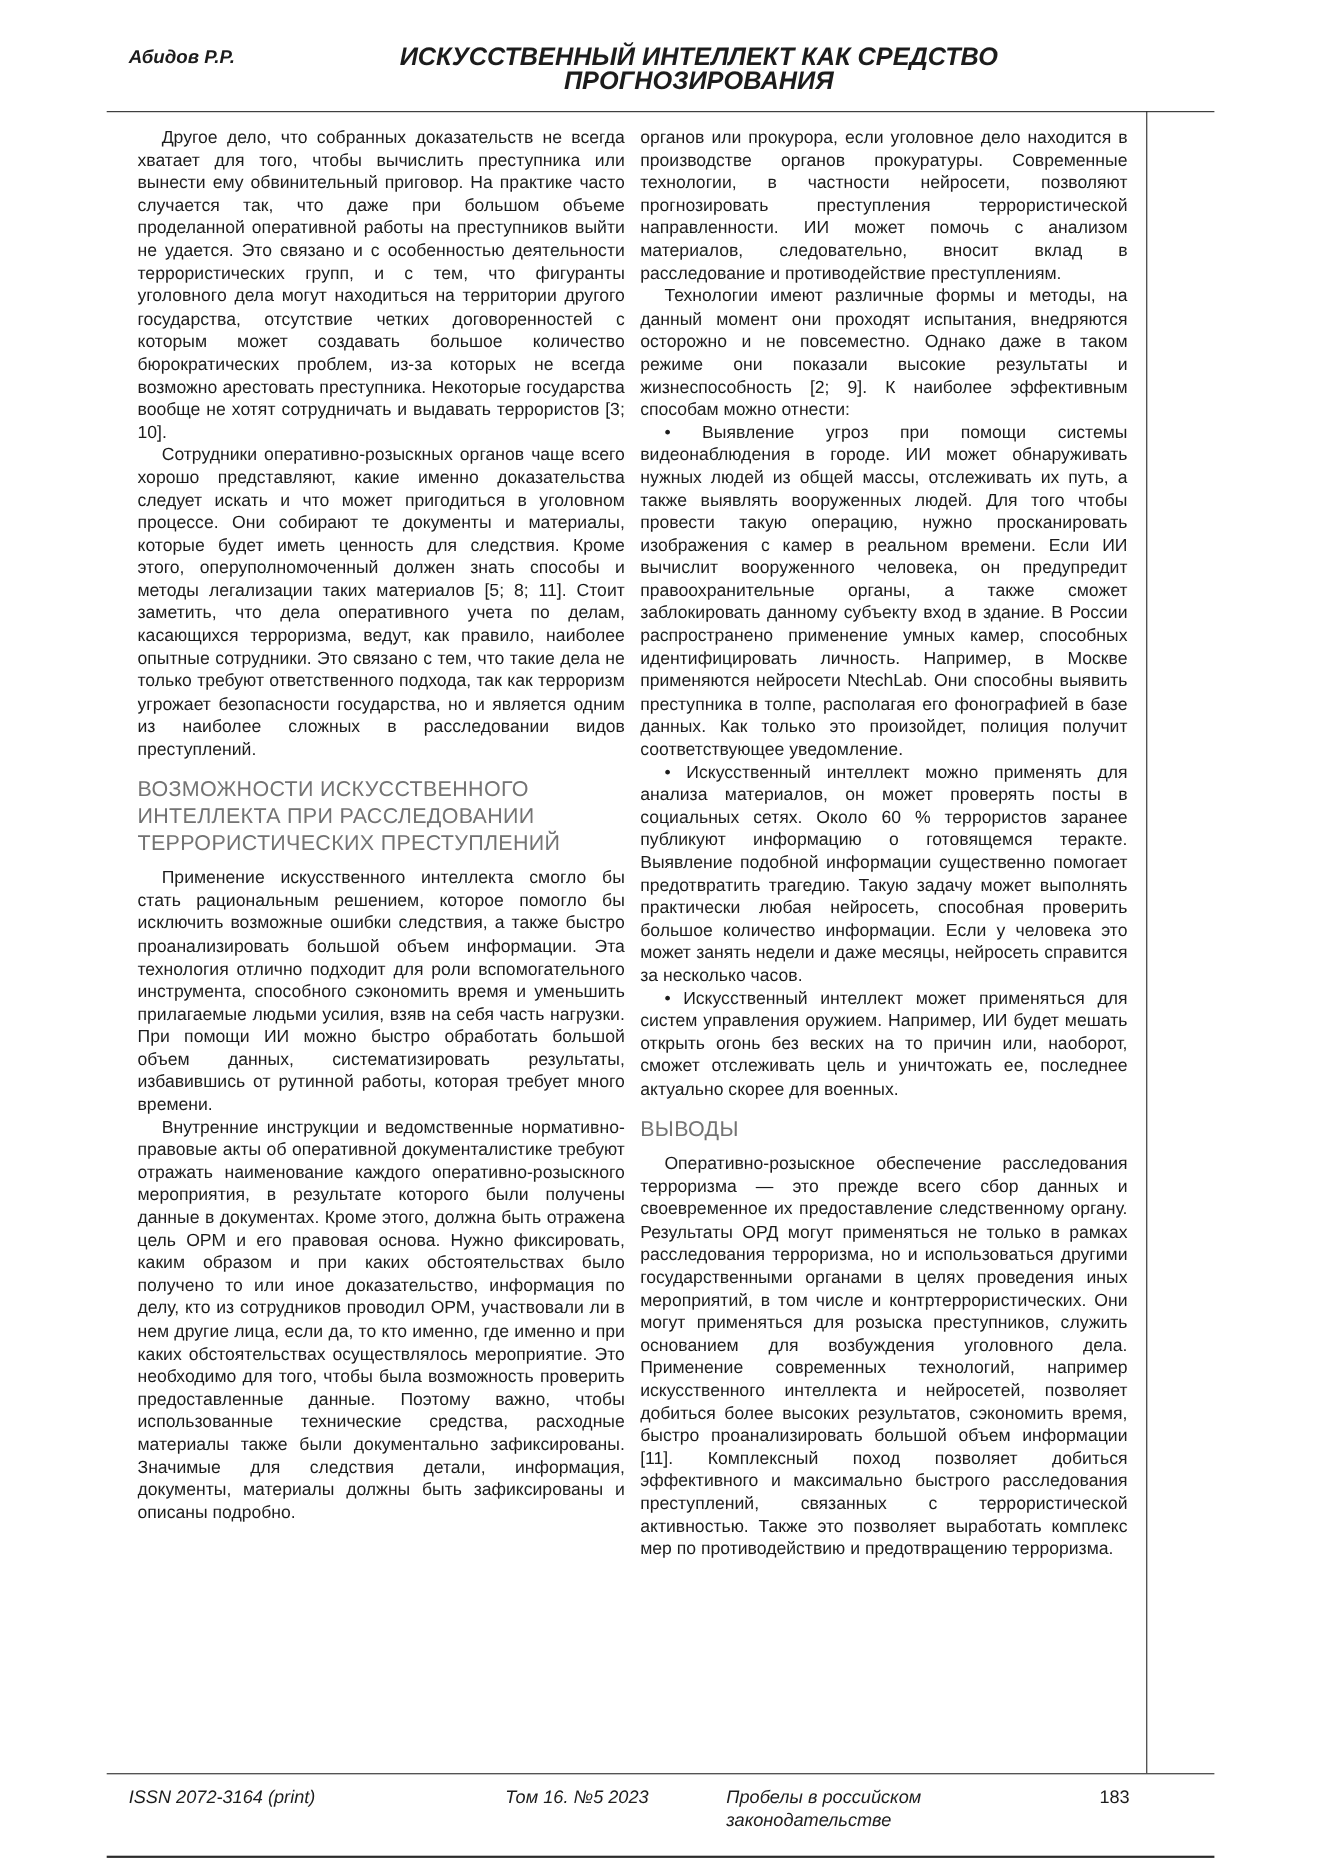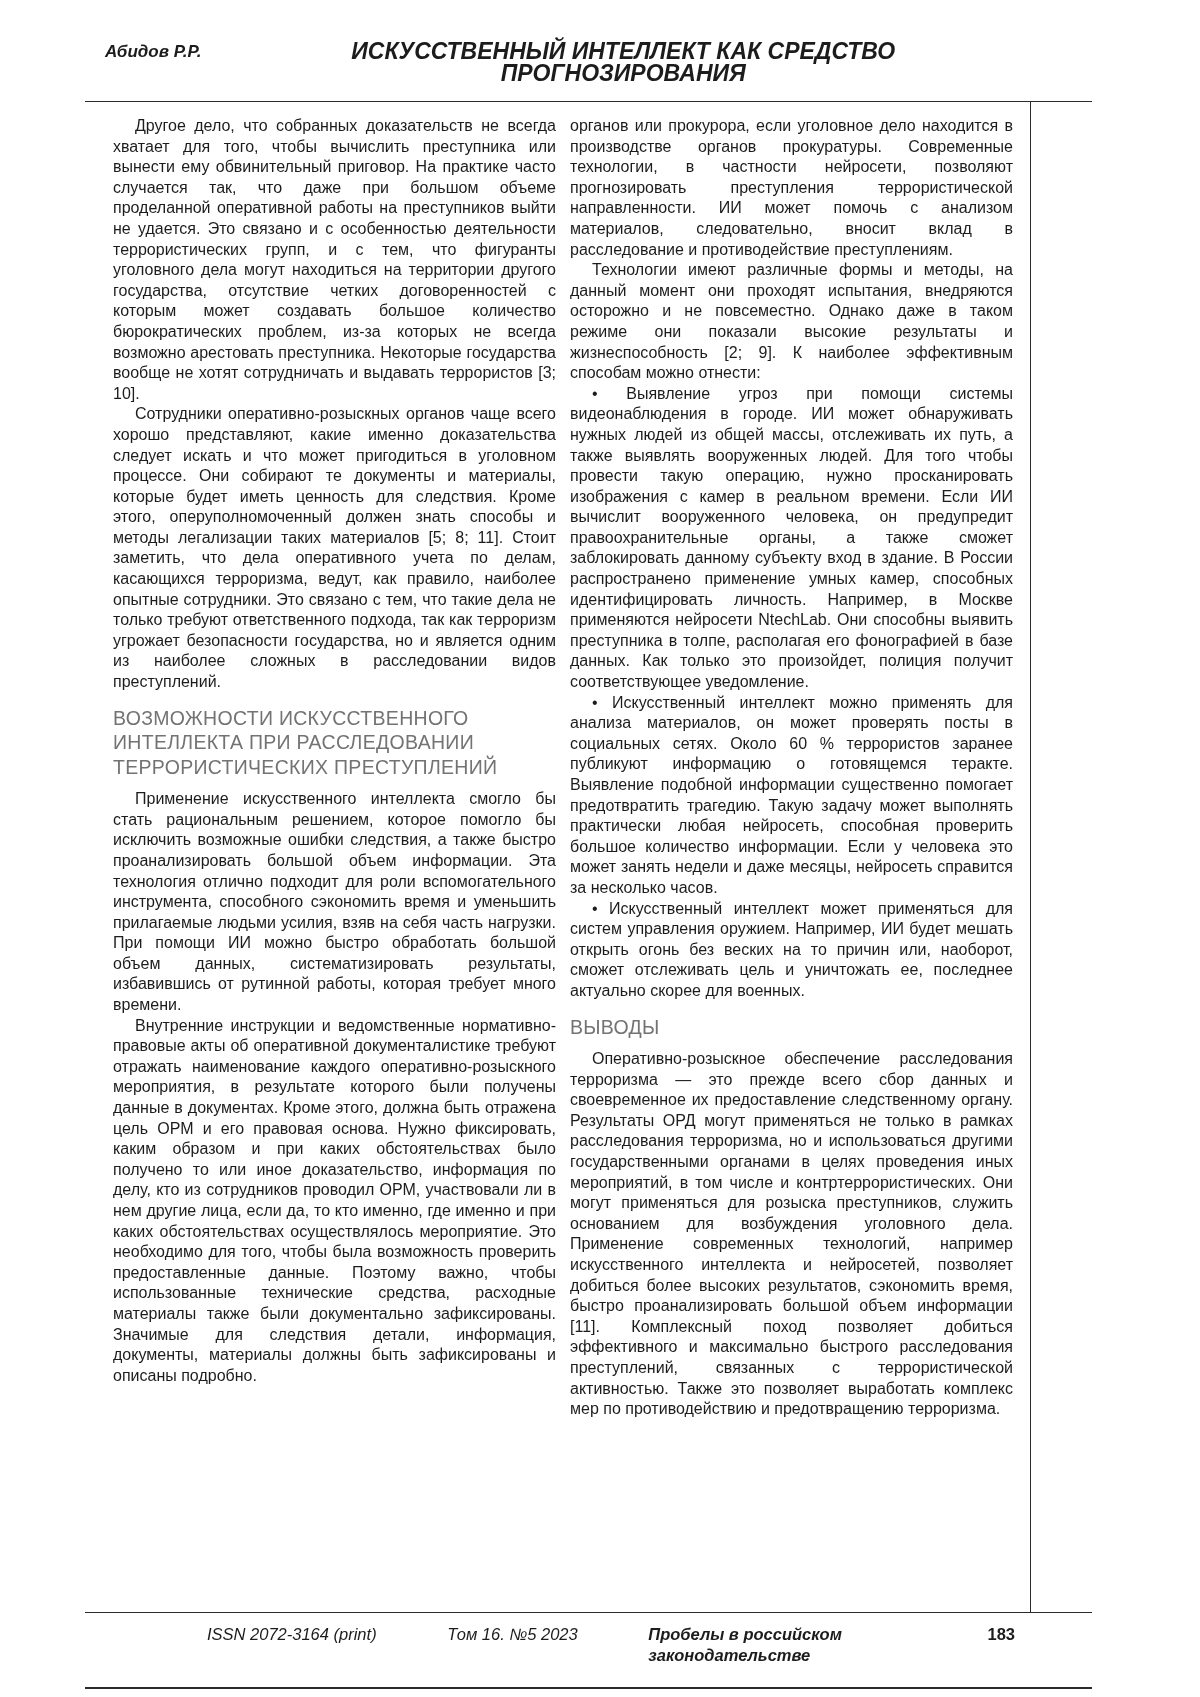--- a/index.html
+++ b/index.html
@@ -6,20 +6,21 @@
   .page {
     position: relative;
     width: 1152px;
     height: 1697px;
     background: #ffffff;
     font-family: "Liberation Sans", sans-serif;
     color: #1c1c1c;
     overflow: hidden;
     -webkit-hyphens: auto;
     hyphens: auto;
+    margin-left: 12px;
   }
 
   
   .rule { position: absolute; background: #2b2b2b; }
   .rule-header        { left: 85px;  top: 101px;  width: 1007px; height: 1px; }
   .rule-vertical      { left: 1030px; top: 101px; width: 1px;    height: 1511px; }
   .rule-footer-top    { left: 85px;  top: 1612px; width: 1007px; height: 1px; }
   .rule-footer-bottom { left: 85px;  top: 1687px; width: 1007px; height: 2px; }
 
   
@@ -80,23 +81,23 @@
 
   
   .footer {
     position: absolute;
     left: 105px; top: 1624px;
     width: 910px;
     font-size: 16.5px;
     line-height: 21px;
   }
   .footer-row1 { display: flex; align-items: baseline; }
-  .f-left   { flex: 1; font-style: italic; text-align: right; }
+  .f-left   { flex: 1; font-style: italic; }
   .f-center { flex: 1; text-align: center; font-style: italic; }
-  .f-right  { flex: 1.35; display: flex; justify-content: space-between; align-items: baseline; gap: 14px; font-weight: bold; }
+  .f-right  { flex: 1.35; display: flex; justify-content: space-between; align-items: baseline; gap: 14px; }
   .journal-name { font-style: italic; }
   .page-number  { font-style: normal; }
   .footer-row2 { margin-top: 6px; font-style: italic; }
 </style>
 </head>
 <body>
 
 <div class="page">
 
   <div class="header">

